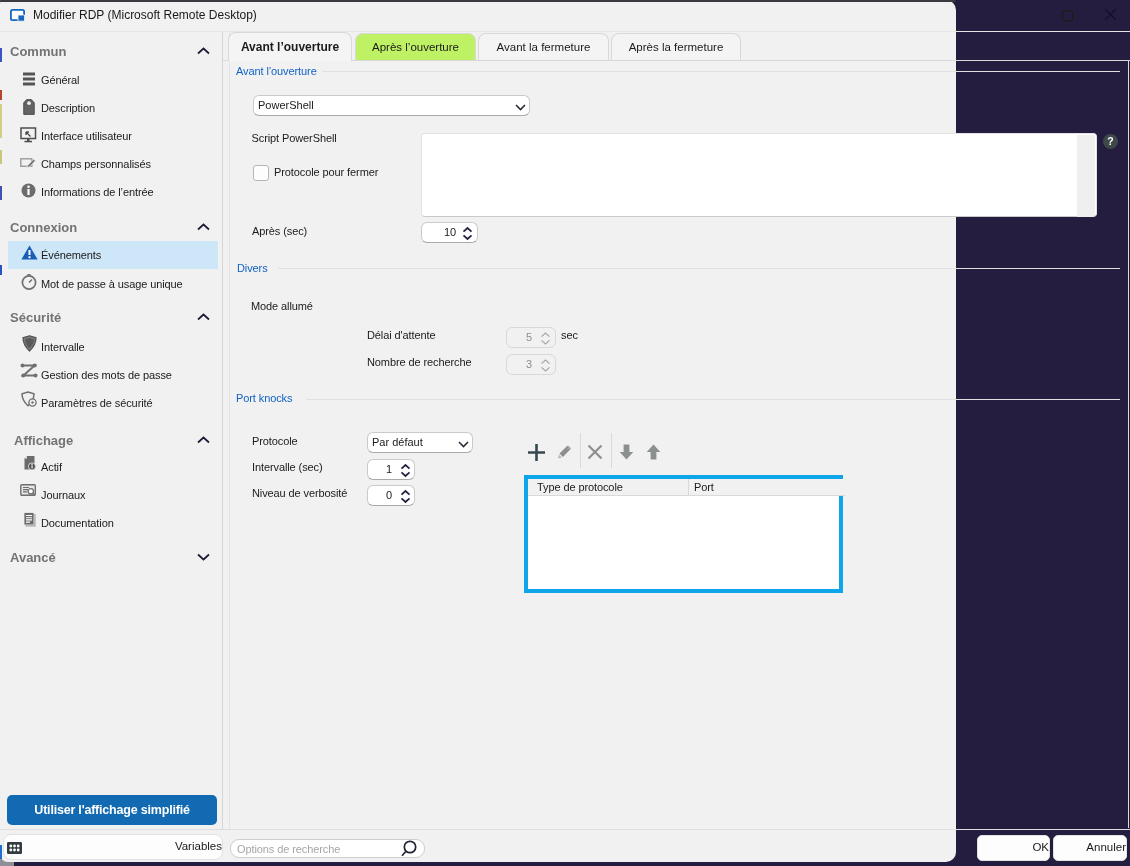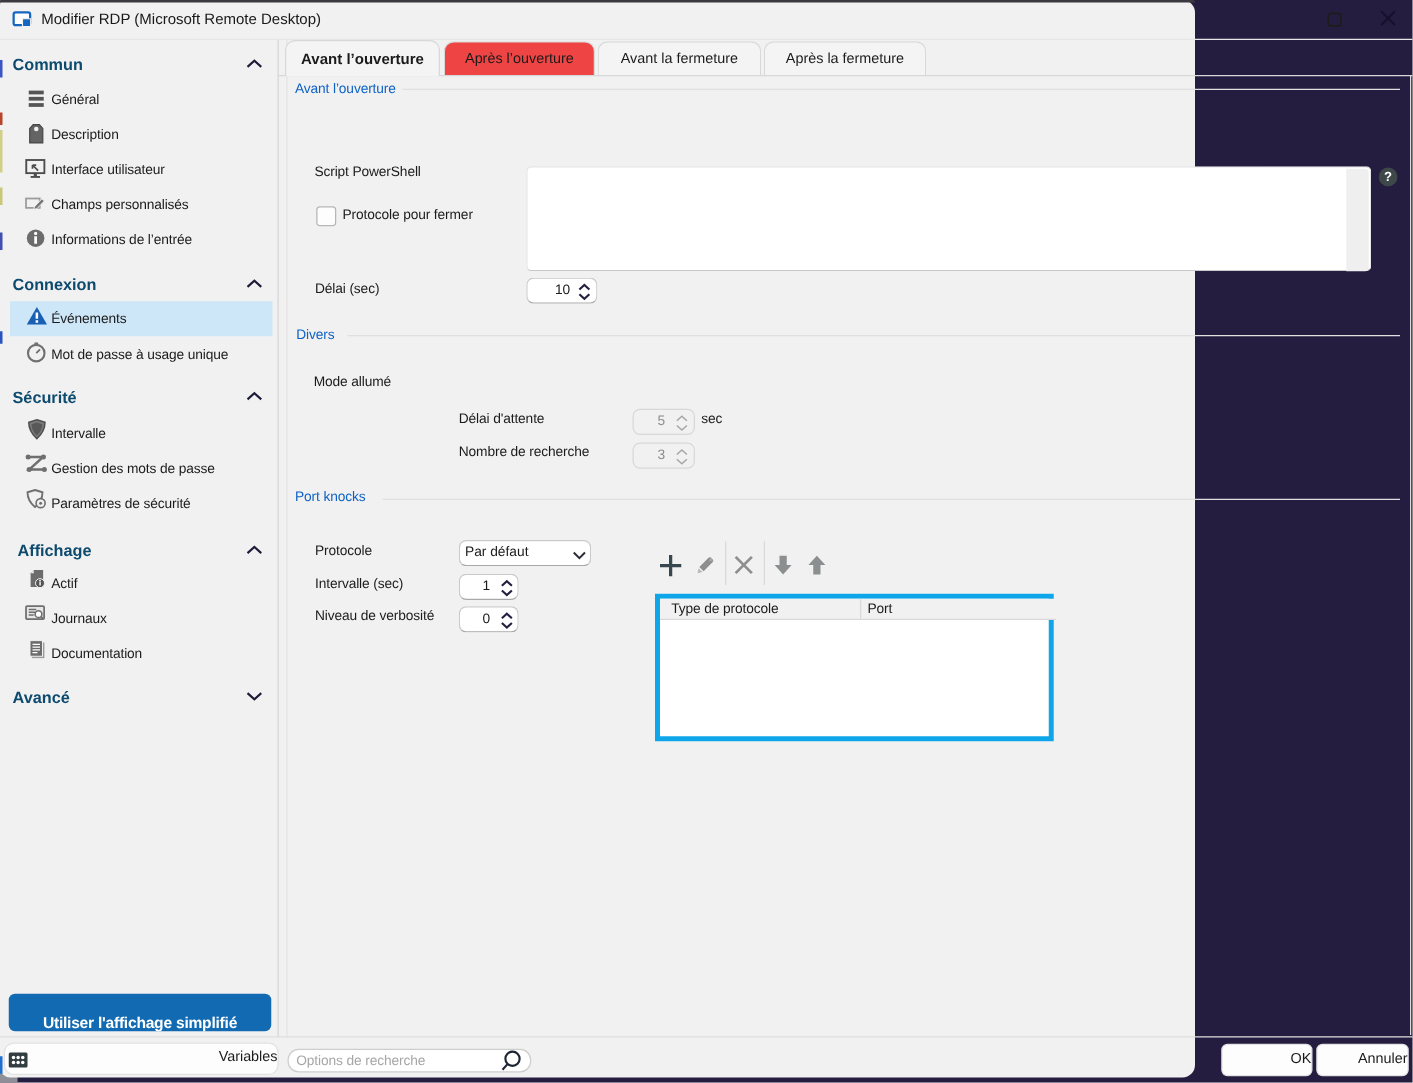--- a/index.html
+++ b/index.html
@@ -2,21 +2,21 @@
 <html><head>
 <meta charset="utf-8">
 <style>
   * { margin:0; padding:0; box-sizing:border-box; }
   html,body { width:1130px; height:866px; overflow:hidden; }
   body { background:#241d40; font-family:"Liberation Sans", sans-serif; color:#1b1b1b; }
   .win { position:absolute; left:0; top:0; width:956px; height:862px;
          background:#f2f1f1; border-radius:4px 10px 10px 8px; }
   .abs { position:absolute; }
   .t12 { font-size:11px; letter-spacing:-0.1px; line-height:1; white-space:nowrap; }
-  .hdr { font-size:13px; font-weight:bold; white-space:nowrap; color:#0c4a6e; }
+  .hdr { font-size:13px; font-weight:bold; white-space:nowrap; color:#737373; }
   .blue { color:#0f62c5; }
   .hline { position:absolute; height:1px; background:#e0e0e0; }
   .vline { position:absolute; width:1px; background:#dcdcdc; }
   .sel { position:absolute; background:#fff; border:1px solid #cacaca; border-bottom-color:#a9a9a9; border-radius:6px; }
   .sel .tx { position:absolute; left:4px; top:2.5px; font-size:11px; }
   .spin { position:absolute; background:#fff; border:1px solid #cacaca; border-bottom-color:#a9a9a9; border-radius:6px; }
   .spin.dis { background:#f2f1f1; border:1px solid #d8d8d8; color:#8e8e8e; }
   .btn { position:absolute; background:#fdfdfd; border:1px solid #e2e2e2; border-radius:5px;
          display:flex; align-items:center; justify-content:flex-end; font-size:11.5px; padding-bottom:2px; }
   .tab { position:absolute; border:1px solid #d8d8d8; border-bottom:none; border-radius:8px 8px 0 0;
@@ -149,47 +149,53 @@
     <path d="M3 3.5 L9 3.5 M3 5.7 L8 5.7 M3 7.9 L7 7.9" stroke="#6f6f6f" stroke-width="1.2"></path>
     <circle cx="10.8" cy="7.3" r="2.7" fill="#fff" stroke="#6f6f6f" stroke-width="1.3"></circle>
     <path d="M12.8 9.3 L14.6 11.1" stroke="#6f6f6f" stroke-width="1.5"></path>
   </svg>
   <svg class="abs" style="left:21px;top:511px" width="17" height="17" viewBox="0 0 17 17">
     <rect x="4.5" y="3" width="10" height="12.5" fill="#9a9a9a"></rect>
     <rect x="3" y="1.5" width="10" height="12.5" fill="#6c6c6c" stroke="#f2f1f1" stroke-width="0.8"></rect>
     <path d="M5 4.5 L11 4.5 M5 6.7 L11 6.7 M5 8.9 L11 8.9 M5 11.1 L9 11.1" stroke="#fff" stroke-width="1.1"></path>
   </svg>
 
-  <div class="abs" style="left:7px;top:795px;width:210px;height:30px;background:#116ab2;border-radius:5px;display:flex;align-items:flex-end;justify-content:center">
+  <div class="abs" style="left:7px;top:795px;width:210px;height:30px;background:#116ab2;border-radius:5px;display:flex;align-items:center;justify-content:center">
     <span style="color:#fff;font-size:12.5px;font-weight:bold;white-space:nowrap;letter-spacing:-0.2px">Utiliser l'affichage simplifié</span>
   </div>
 
   <div class="hline" style="left:222px;top:60px;width:908px;background:#d8d8d8"></div>
-  <div class="tab" style="left:355px;top:33px;width:121px;height:27px;background:#ef4444">Après l’ouverture</div>
+  <div class="tab" style="left:355px;top:33px;width:121px;height:27px;background:#bef264">Après l’ouverture</div>
   <div class="tab" style="left:478px;top:33px;width:131px;height:27px;background:#f5f4f4">Avant la fermeture</div>
   <div class="tab" style="left:611px;top:33px;width:130px;height:27px;background:#f5f4f4">Après la fermeture</div>
   <div class="tab" style="left:228px;top:32px;width:124px;height:29px;background:#f5f4f4;font-weight:bold;font-size:12px;z-index:2">Avant l’ouverture</div>
 
   <div class="abs t12 blue" style="left:236px;top:65.5px">Avant l’ouverture</div>
   <div class="hline" style="left:322px;top:71px;width:798px"></div>
 
+  <div class="sel" style="left:253px;top:95px;width:277px;height:21px">
+      <span class="tx">PowerShell</span>
+    <svg style="left:261px;top:7.5px" width="11" height="7" viewBox="0 0 11 7">
+        <path d="M1 1 L5.5 5.5 L10 1" stroke="#2b2b38" stroke-width="1.6" fill="none"></path>
+      </svg>
+  </div>
 
   <div class="abs t12" style="left:251.5px;top:133px">Script PowerShell</div>
   <div class="abs" style="left:421px;top:133px;width:676px;height:84px;background:#fff;border:1px solid #e3e3e3;border-bottom-color:#c9c9c9;border-radius:4px">
     <div class="abs" style="right:1px;top:1px;width:18px;height:82px;background:#f0efef;border-radius:0 3px 3px 0"></div>
   </div>
   <svg class="abs" style="left:1103px;top:134px" width="15" height="15" viewBox="0 0 15 15">
     <circle cx="7.5" cy="7.5" r="7.5" fill="#3e4849"></circle>
     <text x="7.5" y="11" text-anchor="middle" font-family="Liberation Sans" font-size="10.5" font-weight="bold" fill="#fff">?</text>
   </svg>
 
   <div class="abs" style="left:253px;top:165px;width:16px;height:16px;background:#fdfdfd;border:1px solid #b6b6b6;border-radius:3px"></div>
   <div class="abs t12" style="left:274px;top:167px">Protocole pour fermer</div>
 
-  <div class="abs t12" style="left:252px;top:226px">Délai (sec)</div>
+  <div class="abs t12" style="left:252px;top:226px">Après (sec)</div>
   <div class="spin" style="left:421px;top:222px;width:57px;height:21px">
     <span class="abs t12" style="right:21px;top:4px">10</span>
     <svg style="left:40px;top:4px" width="11" height="13" viewBox="0 0 11 13">
       <path d="M1.5 4.6 L5.5 1 L9.5 4.6" stroke="#232040" stroke-width="1.7" fill="none"></path>
       <path d="M1.5 8.4 L5.5 12 L9.5 8.4" stroke="#232040" stroke-width="1.7" fill="none"></path>
     </svg>
   </div>
 
   <div class="abs t12 blue" style="left:237px;top:262.5px">Divers</div>
   <div class="hline" style="left:278px;top:268px;width:842px"></div>

